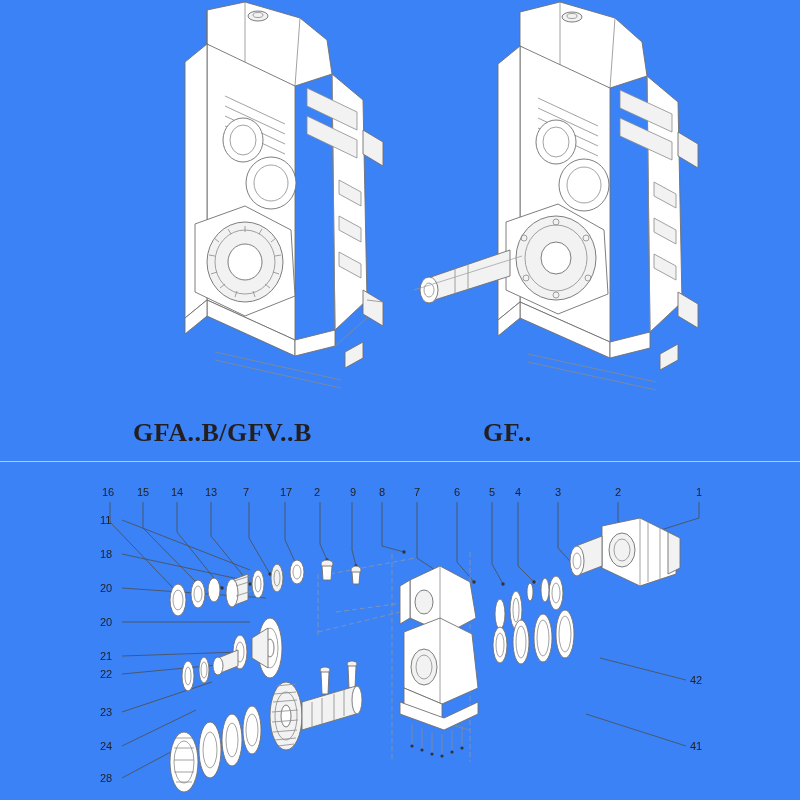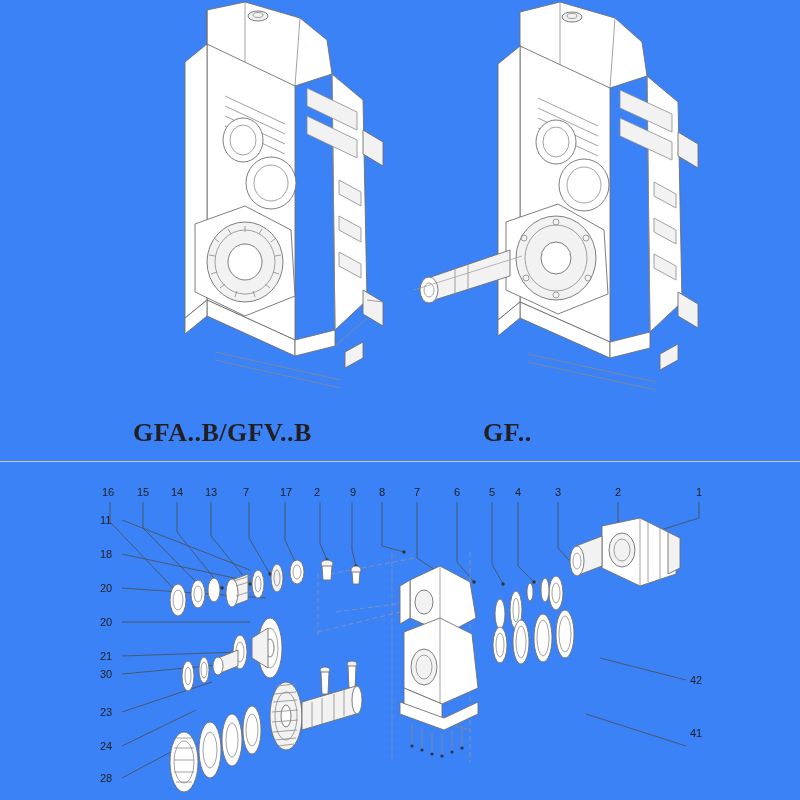--- a/index.html
+++ b/index.html
@@ -476,22 +476,22 @@
     <span class="num" style="left:515px; top:23px;">4</span>
     <span class="num" style="left:555px; top:23px;">3</span>
     <span class="num" style="left:615px; top:23px;">2</span>
     <span class="num" style="left:696px; top:23px;">1</span>
 
     <span class="num" style="left:100px; top:51px;">11</span>
     <span class="num" style="left:100px; top:85px;">18</span>
     <span class="num" style="left:100px; top:119px;">20</span>
     <span class="num" style="left:100px; top:153px;">20</span>
     <span class="num" style="left:100px; top:187px;">21</span>
-    <span class="num" style="left:100px; top:205px;">30</span>
+    <span class="num" style="left:100px; top:205px;">22</span>
     <span class="num" style="left:100px; top:243px;">23</span>
     <span class="num" style="left:100px; top:277px;">24</span>
     <span class="num" style="left:100px; top:309px;">28</span>
 
     <span class="num" style="left:690px; top:211px;">42</span>
-    <span class="num" style="left:690px; top:264px;">41</span>
+    <span class="num" style="left:690px; top:277px;">41</span>
   </div>
 
 </div>
 
 </body></html>

